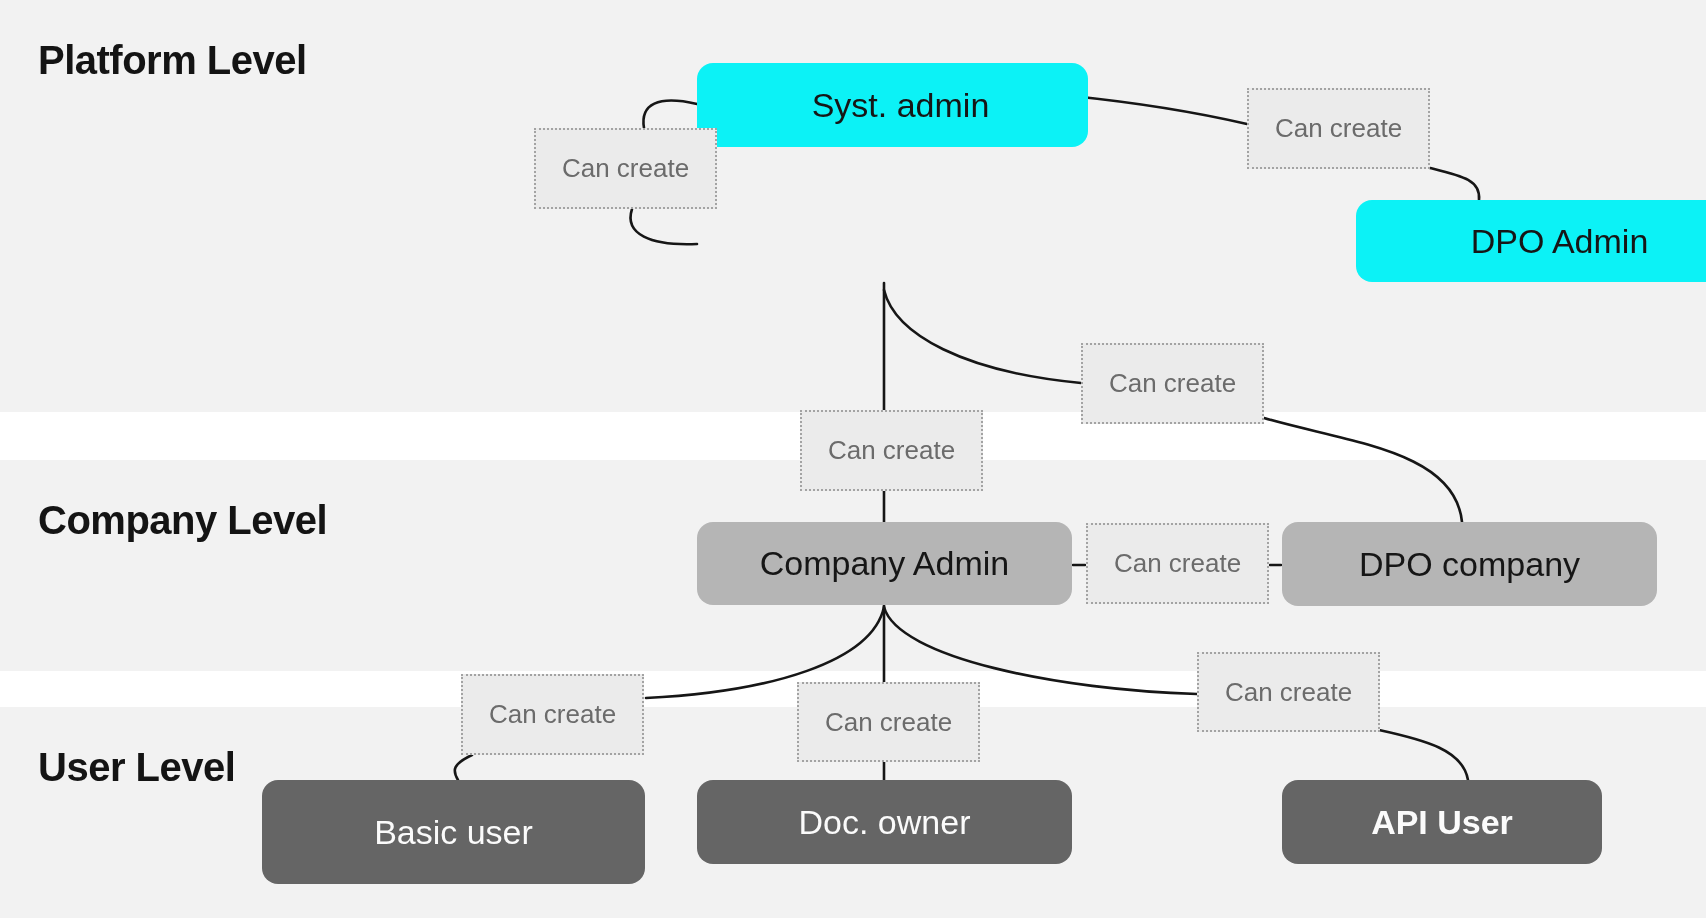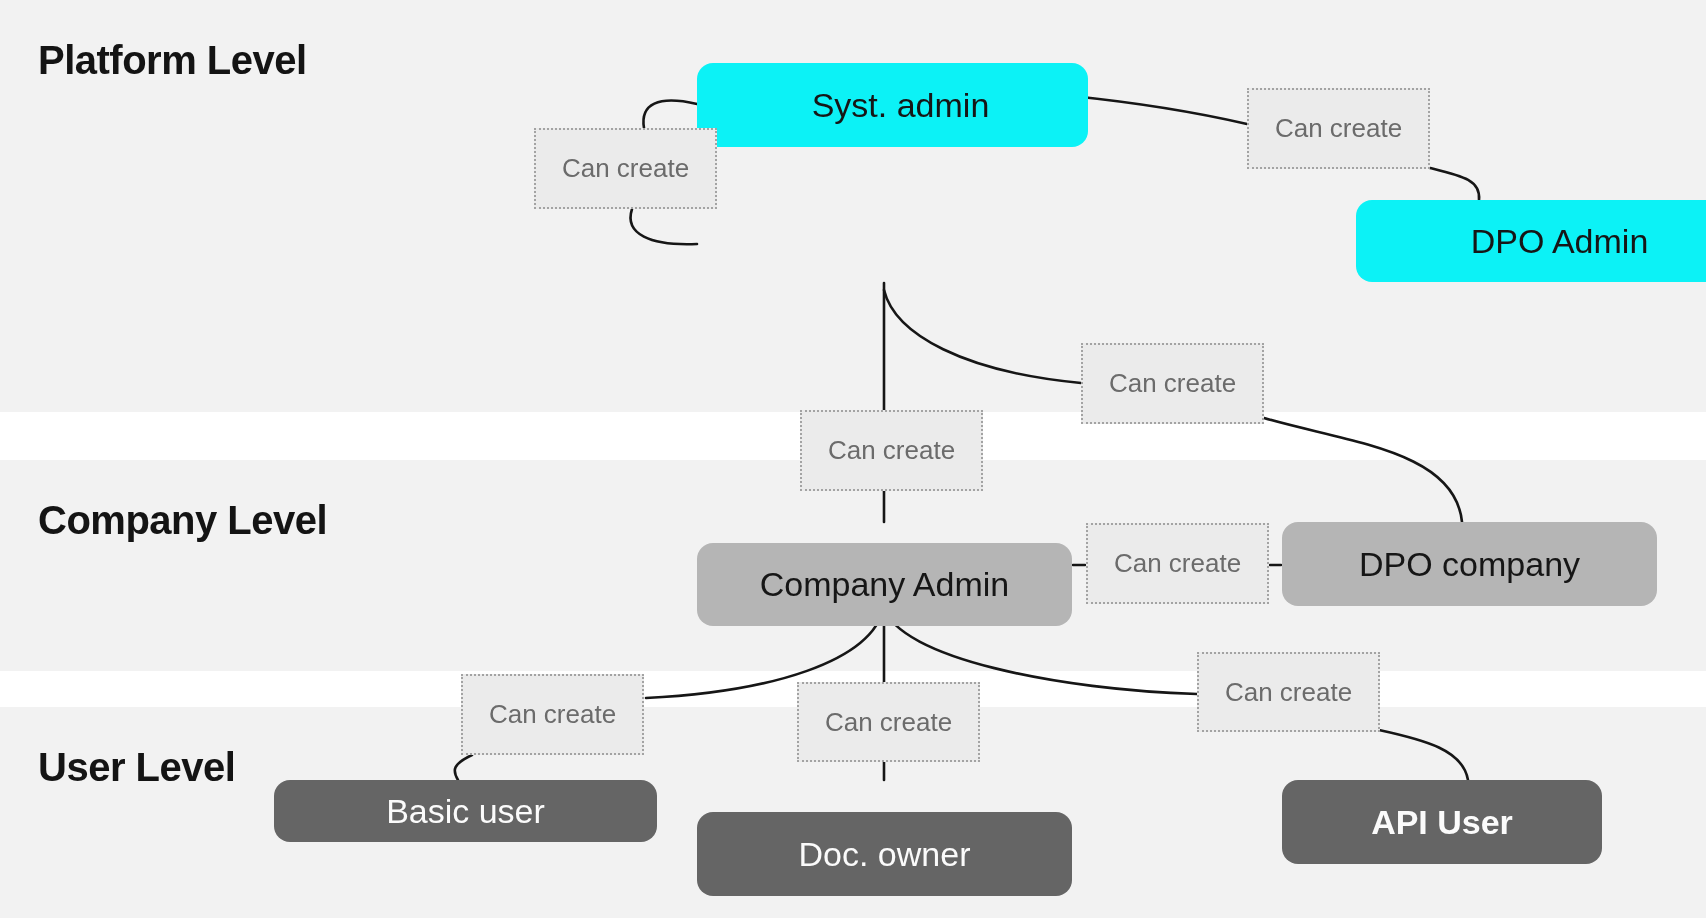--- a/index.html
+++ b/index.html
@@ -56,24 +56,24 @@
     <path d="M 884,607 C 898,658 1060,690 1197,694"></path>
     <path d="M 1379,730 C 1425,740 1463,750 1468,780"></path>
   </svg>
 
   <div class="level-label" style="top:38px;">Platform Level</div>
   <div class="level-label" style="top:498px;">Company Level</div>
   <div class="level-label" style="top:745px;">User Level</div>
 
   <div class="node node-cyan" style="left:697px;top:63px;width:375px;height:84px;">Syst. admin</div>
   <div class="node node-cyan" style="left:1356px;top:200px;width:375px;height:82px;text-align:center;">DPO Admin</div>
-  <div class="node node-gray" style="left:697px;top:522px;width:375px;height:83px;margin-top:21px;">Company Admin</div>
+  <div class="node node-gray" style="left:697px;top:522px;width:375px;height:83px;">Company Admin</div>
   <div class="node node-gray" style="left:1282px;top:522px;width:375px;height:84px;text-align:right;">DPO company</div>
-  <div class="node node-dark" style="left:262px;top:780px;width:383px;height:62px;margin-left:12px;">Basic user</div>
-  <div class="node node-dark" style="left:697px;top:780px;width:375px;height:84px;margin-top:32px;">Doc. owner</div>
+  <div class="node node-dark" style="left:262px;top:780px;width:383px;height:104px;">Basic user</div>
+  <div class="node node-dark" style="left:697px;top:780px;width:375px;height:84px;">Doc. owner</div>
   <div class="node node-dark" style="left:1282px;top:780px;width:320px;height:84px;font-weight:bold;">API User</div>
 
   <div class="edge-label" style="left:534px;top:128px;width:183px;height:81px;">Can create</div>
   <div class="edge-label" style="left:1247px;top:88px;width:183px;height:81px;">Can create</div>
   <div class="edge-label" style="left:800px;top:410px;width:183px;height:81px;">Can create</div>
   <div class="edge-label" style="left:1081px;top:343px;width:183px;height:81px;">Can create</div>
   <div class="edge-label" style="left:1086px;top:523px;width:183px;height:81px;">Can create</div>
   <div class="edge-label" style="left:461px;top:674px;width:183px;height:81px;">Can create</div>
   <div class="edge-label" style="left:797px;top:682px;width:183px;height:80px;">Can create</div>
   <div class="edge-label" style="left:1197px;top:652px;width:183px;height:80px;">Can create</div>

